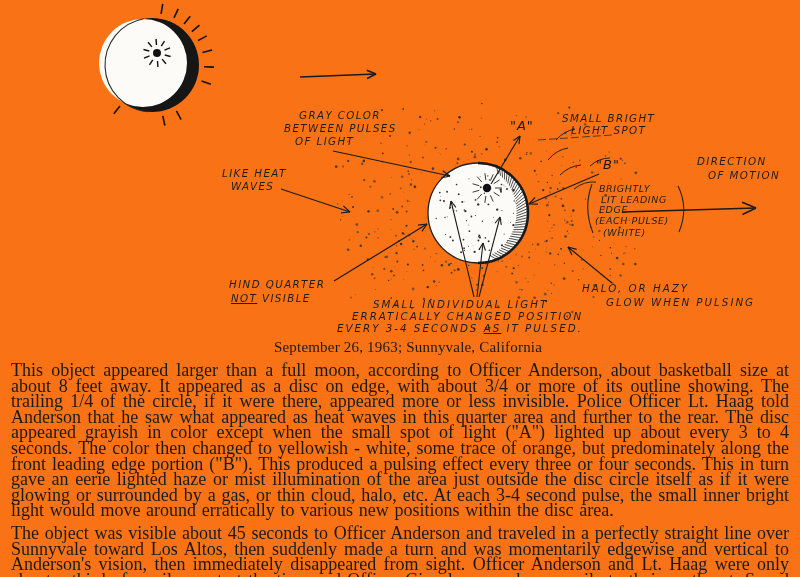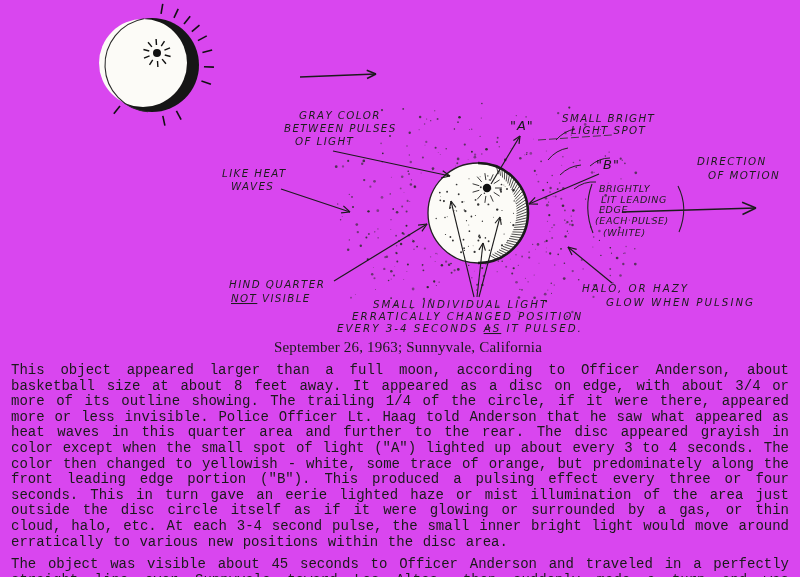--- a/index.html
+++ b/index.html
@@ -1,29 +1,29 @@
 <!DOCTYPE html>
 <html><head>
 <meta charset="utf-8">
 <style>
   html,body{margin:0;padding:0;background:#e8e8e8;}
-  .page{width:800px;height:577px;background:#d946ef;margin:0 auto;overflow:hidden;
+  .page{width:800px;height:577px;background:#f97316;margin:0 auto;overflow:hidden;
         font-family:"Liberation Serif",serif;color:#1a1a1a;position:relative;}
   svg{display:block;}
   .hand{font-family:"DejaVu Sans",sans-serif;font-style:italic;font-size:10.3px;
         letter-spacing:1.4px;fill:#1d1d1d;}
   .hand-w{letter-spacing:2px;}
   .hand-xs{font-size:9.5px;letter-spacing:0.6px;}
   .marker{font-family:"DejaVu Sans",sans-serif;font-style:italic;font-size:13px;
         letter-spacing:1px;fill:#161616;}
   .caption{text-align:center;font-size:15px;letter-spacing:0.2px;margin:1px 0 7px;
         transform:translateX(8px);}
   .report{padding:0 11px;}
-  .report p{margin:0 0 7px;text-align:justify;font-size:14px;line-height:15.6px;
-        word-spacing:1.2px;font-family:Liberation Mono, monospace;}
+  .report p{margin:0 0 7px;text-align:justify;font-size:18px;line-height:15.6px;
+        word-spacing:1.2px;}
 </style>
 </head>
 <body>
 
 <div class="page">
 
   <svg width="800" height="338" viewBox="0 0 800 338">
 
     <g>
       <circle cx="152" cy="65" r="47" fill="#161616"></circle>

